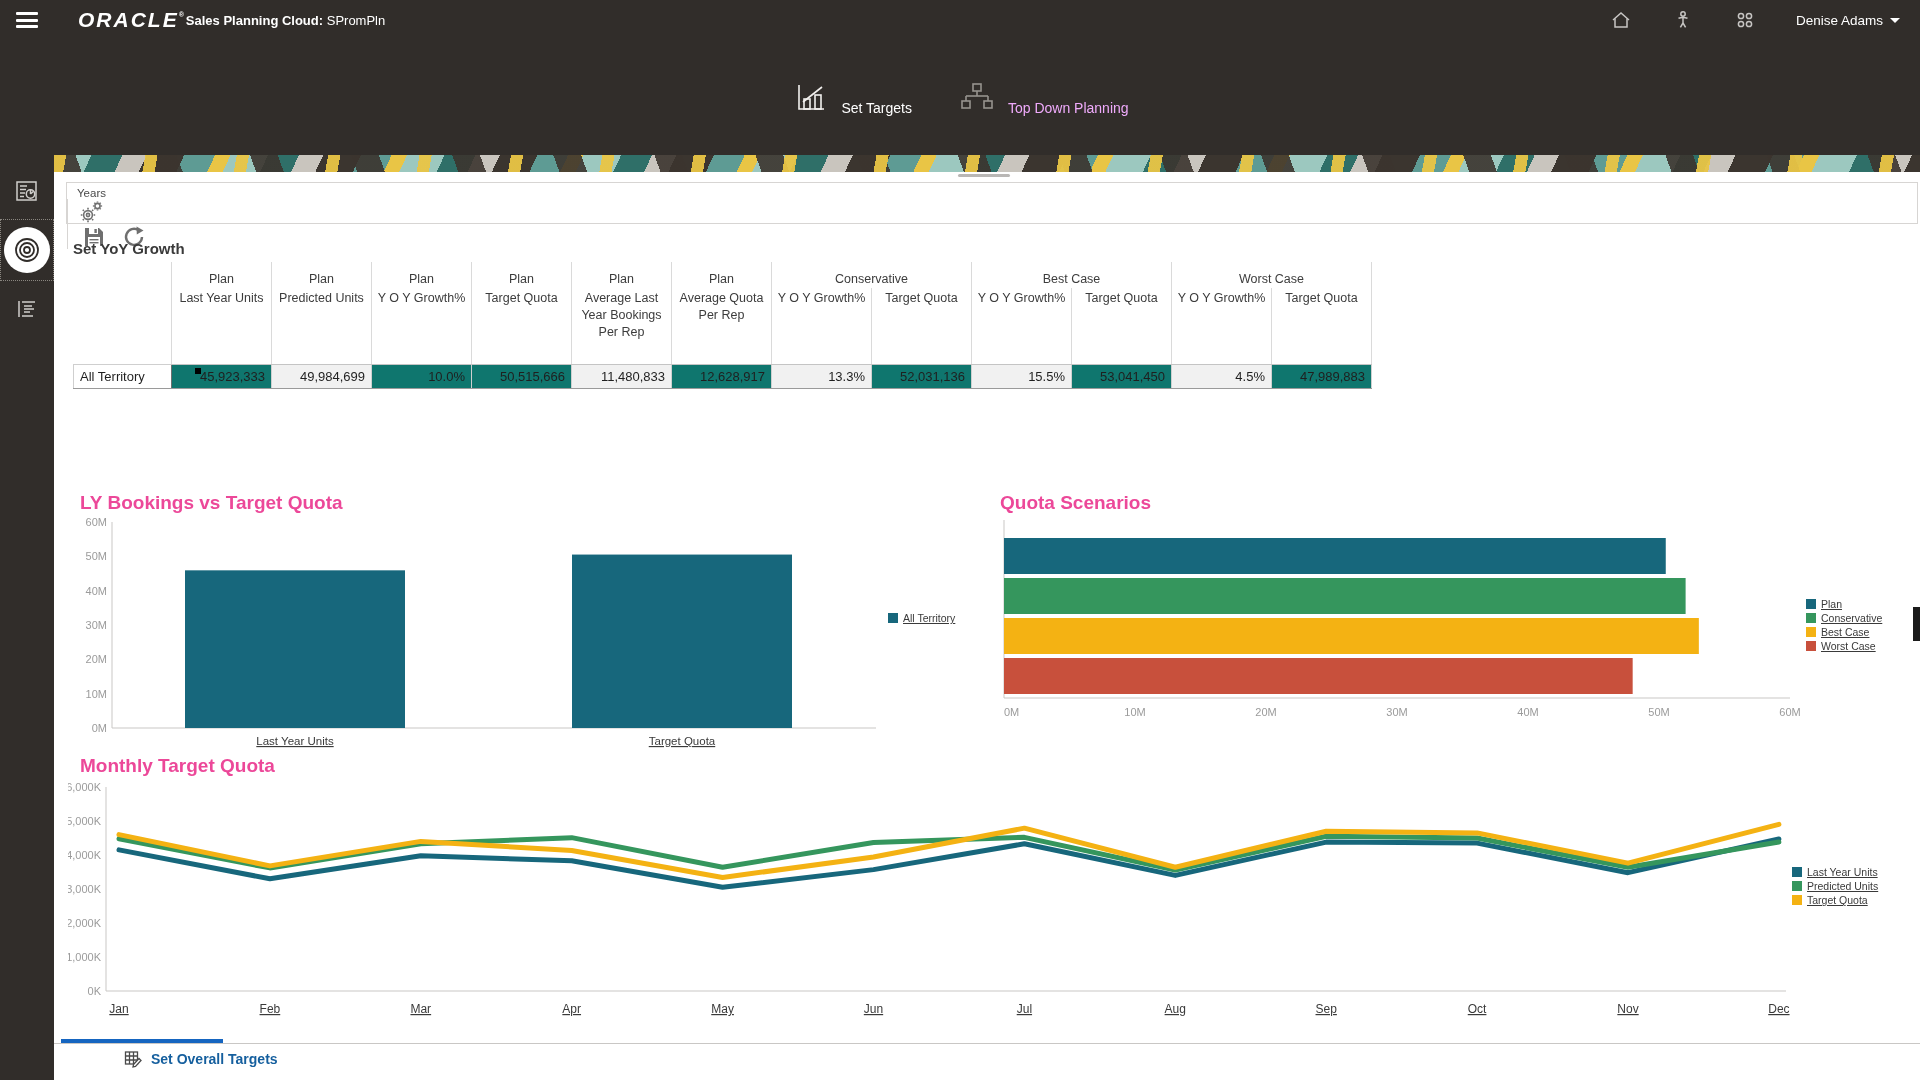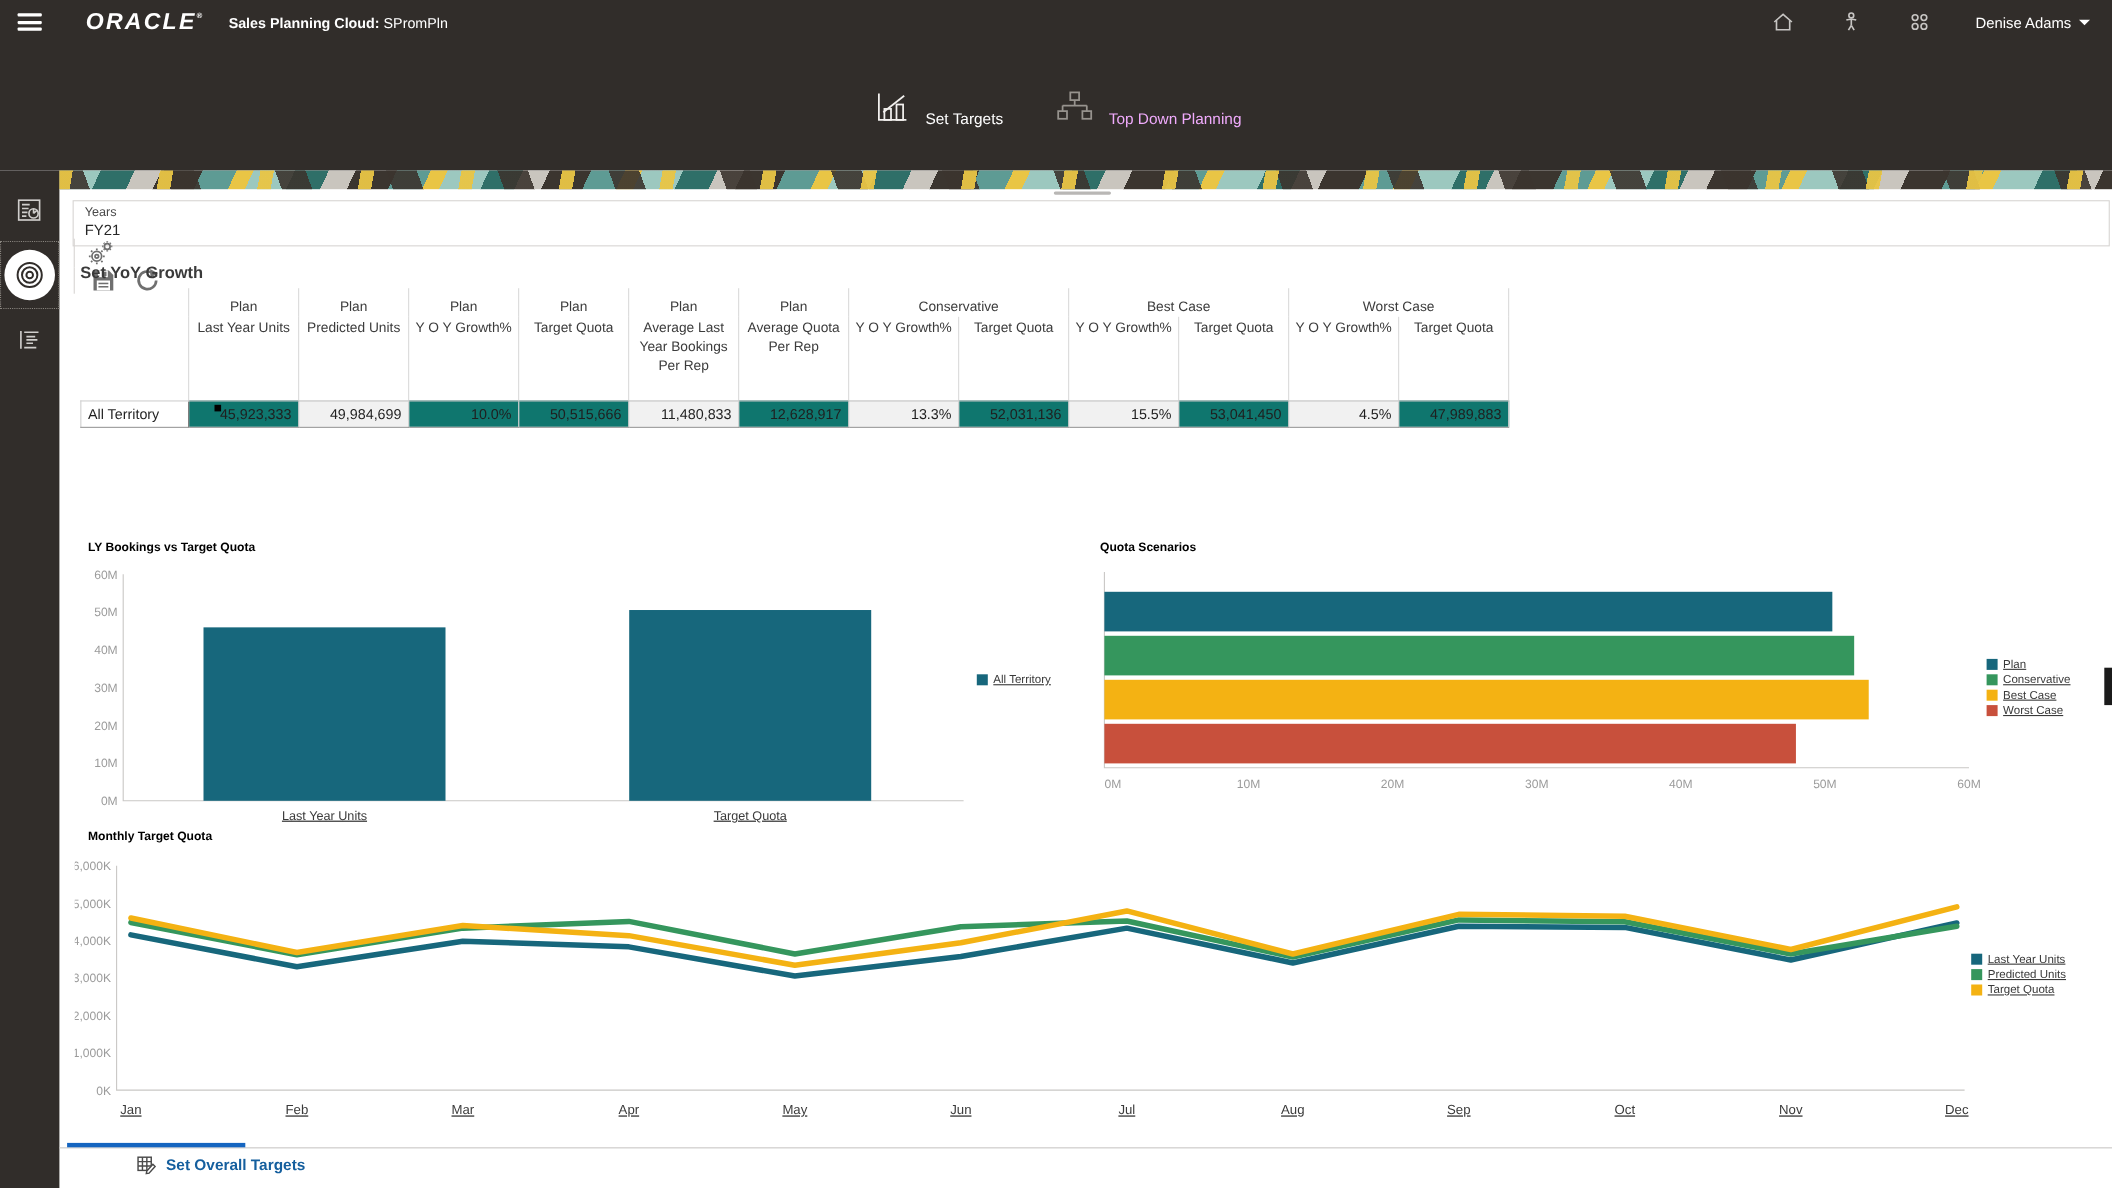--- a/index.html
+++ b/index.html
@@ -7,21 +7,21 @@
     font-family:"Liberation Sans", sans-serif; }
   #screen { position:relative; width:1920px; height:1080px; background:#fff; }
 
   
   .header { position:absolute; left:0; top:0; width:1920px; height:155px; background:#312d2a; }
   .topbar { position:absolute; left:0; top:0; width:100%; height:40px; display:flex; align-items:center; }
   .hamburger { width:22px; height:16px; margin-left:16px; display:flex; flex-direction:column; justify-content:space-between; cursor:pointer; }
   .hamburger span { display:block; height:3px; background:#fff; border-radius:1px; }
   .brand { color:#fff; font-size:21px; font-weight:bold; letter-spacing:2px; margin-left:40px; display:flex; align-items:flex-start;font-style:italic; }
   .brand sup { font-size:7px; margin-top:3px; }
-  .app-title { color:#fff; font-size:13px; margin-left:22px; }
+  .app-title { color:#fff; font-size:13px; }
   .app-title b { font-weight:bold; }
   .top-actions { position:absolute; right:20px; top:0; height:40px; display:flex; align-items:center; gap:40px; }
   .icon-btn { display:flex; align-items:center; justify-content:center; cursor:pointer; }
   .user { color:#fff; font-size:13.5px; display:flex; align-items:center; gap:7px; cursor:pointer; }
   .caret { width:0; height:0; border-left:5px solid transparent; border-right:5px solid transparent; border-top:5px solid #fff; }
 
   .nav-tabs { position:absolute; left:0; top:48px; width:100%; display:flex; justify-content:center; gap:46px; }
   .nav-tab { display:flex; flex-direction:row; align-items:flex-end; gap:12px; padding-top:12px; cursor:pointer; }
   .nav-tab .lbl { color:#fff; font-size:14px; }
   .nav-tab.inactive .lbl { color:#f0abfc;margin-top:40px; }
@@ -61,21 +61,21 @@
   table.grid tr.hdr2 th { height:76px; vertical-align:top; padding:2px 4px 0 4px; line-height:1.35;
       border-left:1px solid #dadada; border-right:1px solid #dadada; border-bottom:1px solid #c4c4c4; }
   table.grid th.corner { border:none !important; background:transparent; }
   table.grid td { height:24px; font-size:13px; color:#1f1f1f; text-align:right; padding-right:6px;
       border:1px solid #cfcfcf; border-bottom:1px solid #9a9a9a; background:#0f766e; }
   table.grid td.rowhdr { text-align:left; padding-left:6px; border-left:1px solid #cfcfcf; border-right:1px solid #6f6f6f; background:#fff; }
   table.grid td.shade { background:#f1f1f1; }
   .cell-marker { position:absolute; width:6px; height:6px; background:#000; margin-left:-5px; margin-top:-1px; }
 
   
-  .chart-title { position:absolute; font-size:11px; font-weight:bold; color:#000000; }
+  .chart-title { position:absolute; font-size:19px; font-weight:bold; color:#ec4899; }
   .legend { position:absolute; display:flex; flex-direction:column; gap:2px; }
   .legend-row { display:flex; align-items:center; gap:5px; }
   .legend-swatch { width:10px; height:10px; flex:0 0 auto; }
   .legend-label { font-size:10.5px; color:#3a3a3a; text-decoration:underline; cursor:pointer; white-space:nowrap; }
   .scroll-thumb { position:absolute; left:1913px; top:607px; width:7px; height:34px; background:#1b1b1b; }
 
   
   .footer-line { position:absolute; left:54px; top:1043px; width:1866px; height:1px; background:#c9c7c5; }
   .footer-indicator { position:absolute; left:61px; top:1039px; width:162px; height:4px; background:#1565c0; }
   .footer-tab { position:absolute; left:124px; top:1050px; display:flex; align-items:center; gap:9px; cursor:pointer; }
@@ -181,21 +181,20 @@
       </svg>
     </div>
   </div>
 
   <div class="banner"></div>
   <div class="splitter"></div>
 
   <div class="pov">
     <div class="pov-main">
       <div class="pov-dim">Years</div>
-      <div class="pov-member">FY21</div>
     </div>
     <div class="pov-cell">
       <svg width="26" height="26" viewBox="0 0 26 26" fill="none" stroke="#6f6f6f" stroke-width="1.6">
         <circle cx="10" cy="16" r="4.4"></circle>
           <circle cx="10" cy="16" r="1.6"></circle>
         <path d="M10 10.4 V8.8 M10 21.6 V23.2 M4.4 16 H2.8 M17.2 16 H15.6 M5.9 11.9 L4.8 10.8 M15.2 21.2 L14.1 20.1 M5.9 20.1 L4.8 21.2 M15.2 10.8 L14.1 11.9"></path>
         <circle cx="19.5" cy="7" r="2.6"></circle>
         <path d="M19.5 3.4 V2.4 M19.5 10.6 V11.6 M15.9 7 H14.9 M24.1 7 H23.1 M17 4.5 L16.3 3.8 M22.7 10.2 L22 9.5 M17 9.5 L16.3 10.2 M22.7 3.8 L22 4.5"></path>
       </svg>
     </div>

